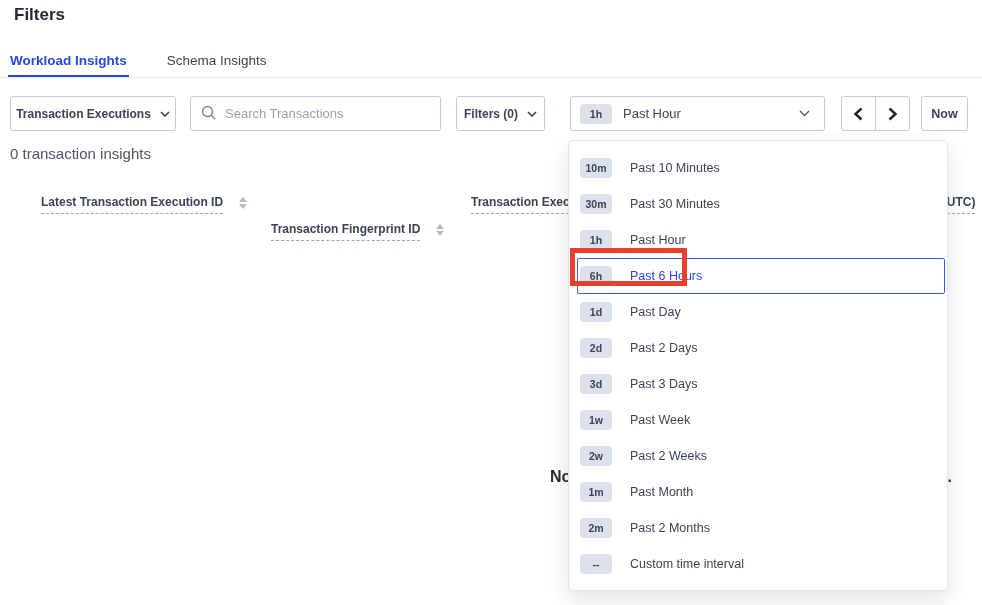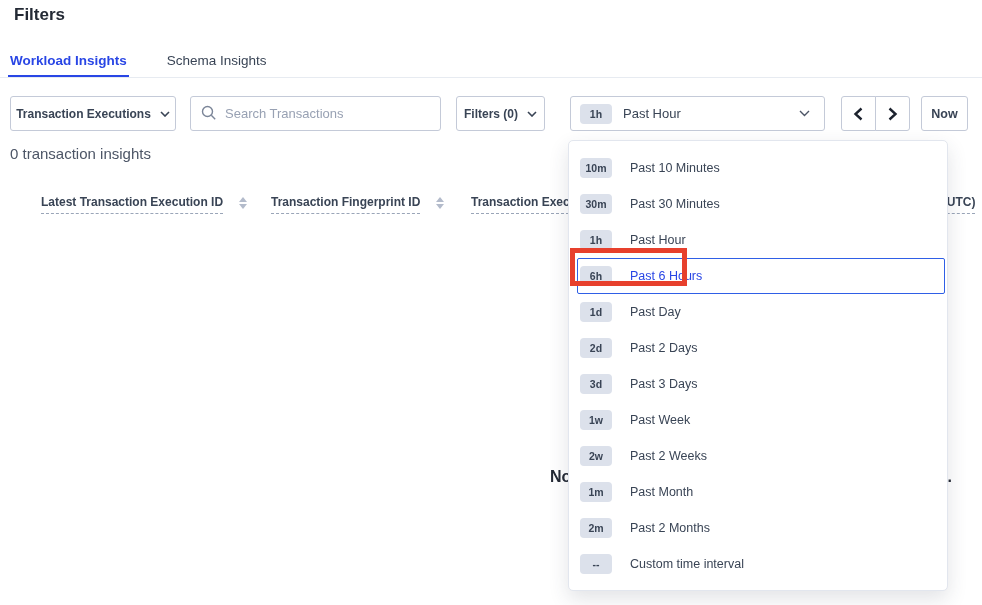--- a/index.html
+++ b/index.html
@@ -49,21 +49,21 @@
   .range-arrows button:last-child { border-radius:0 3px 3px 0; margin-left:-1px; }
 
   .count-line { position:absolute; top:145px; left:10px; font-size:15px; color:#4c5566; }
 
   
   .table-viewport { position:absolute; top:186px; left:0; width:982px; height:419px; overflow:hidden; }
   .table-inner { position:relative; width:1502px; height:100%; }
   .thead { display:flex; padding:9px 0 0 41px; }
   .th { display:inline-flex; align-items:flex-start; gap:16px; font-size:12px; font-weight:700;
         color:#394455; cursor:pointer; }
-  .th:nth-child(1){ width:230px; } .th:nth-child(2){ width:200px; }
+  .th:nth-child(1){ width:230px; } .th:nth-child(2){ width:200px;margin-top:27px; }
   .th:nth-child(3){ width:410px; } .th:nth-child(4){ width:260px; }
   .th .th-label { border-bottom:1px dashed #9aa5b8; padding-bottom:4px; white-space:nowrap; }
   .sort-carets { display:inline-flex; flex-direction:column; gap:2px; margin-top:2px; }
   .caret-up { width:0; height:0; border-left:4px solid transparent; border-right:4px solid transparent;
               border-bottom:5px solid #b3bbcb; }
   .caret-down { width:0; height:0; border-left:4px solid transparent; border-right:4px solid transparent;
                 border-top:5px solid #b3bbcb; }
   .empty-message { position:absolute; top:282px; left:751px; transform:translateX(-50%);
                    font-size:16px; font-weight:700; color:#242a35; white-space:nowrap; }
 

